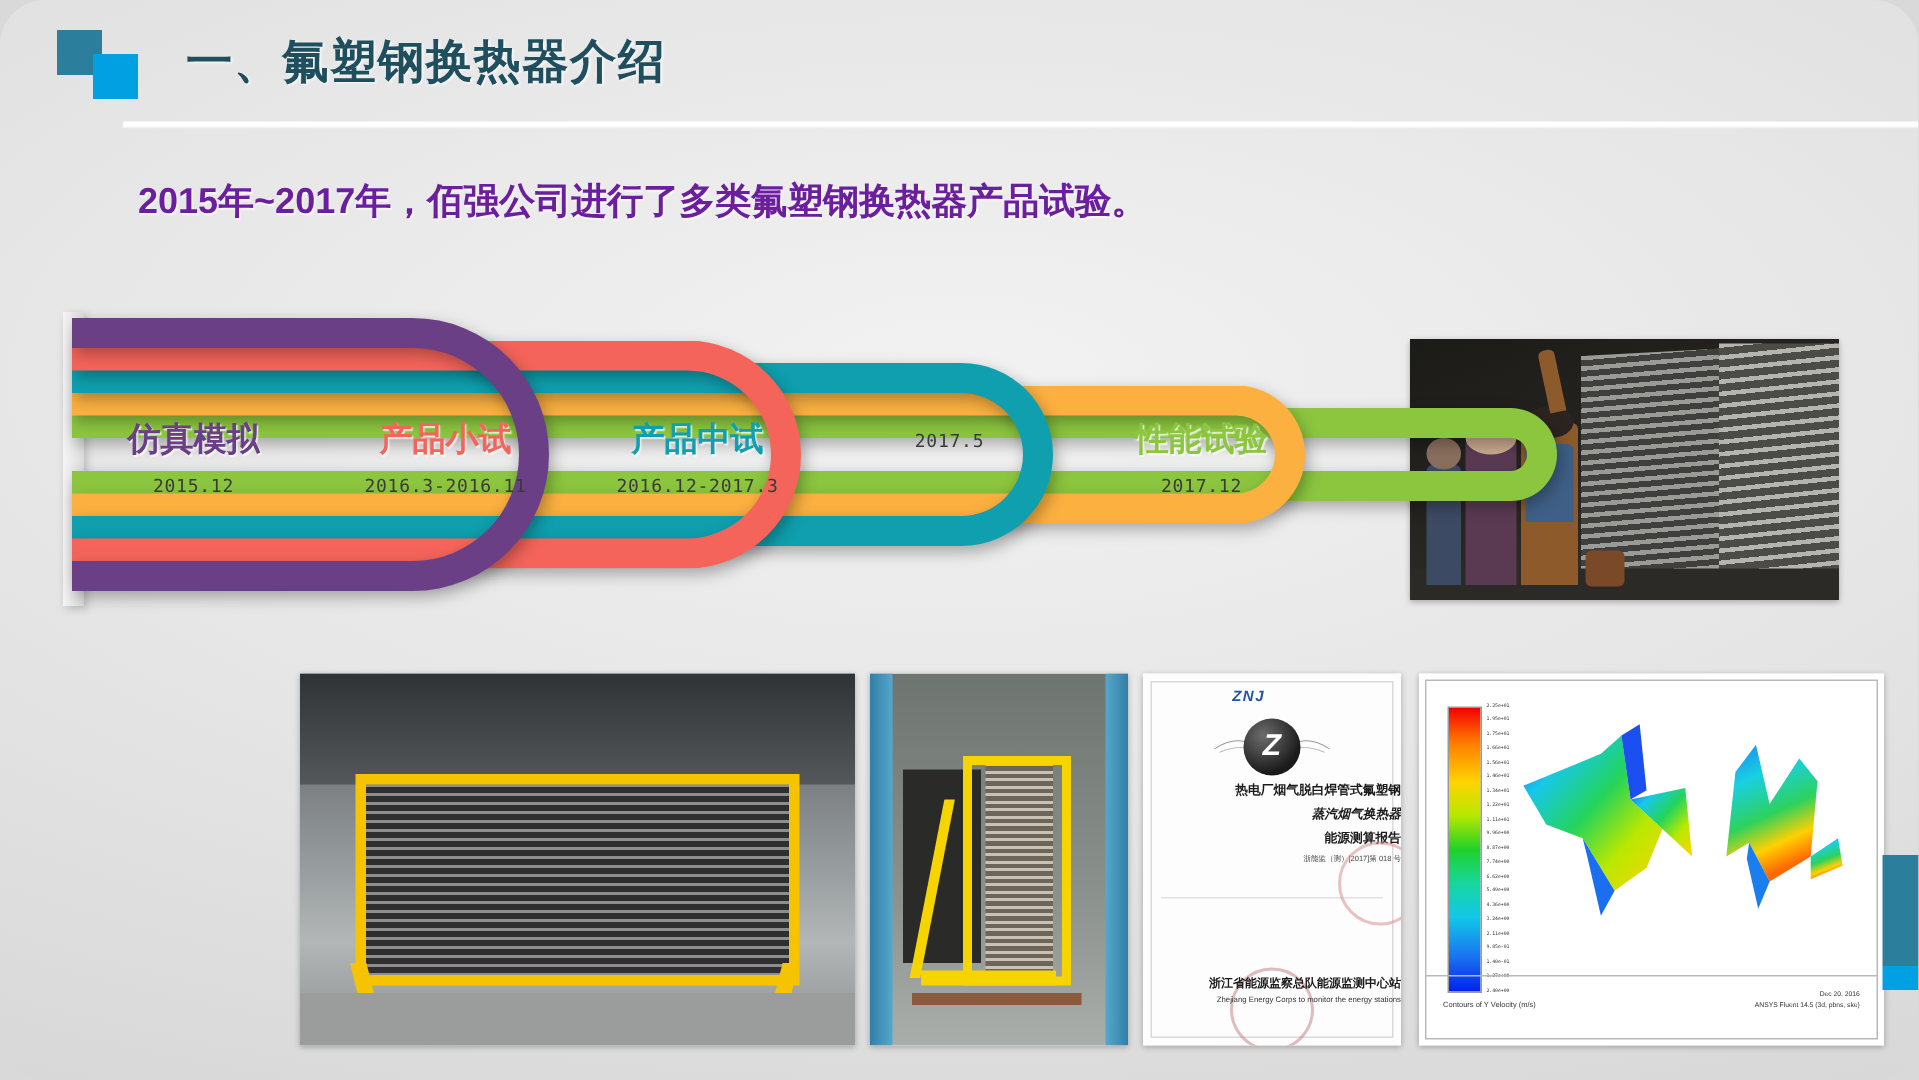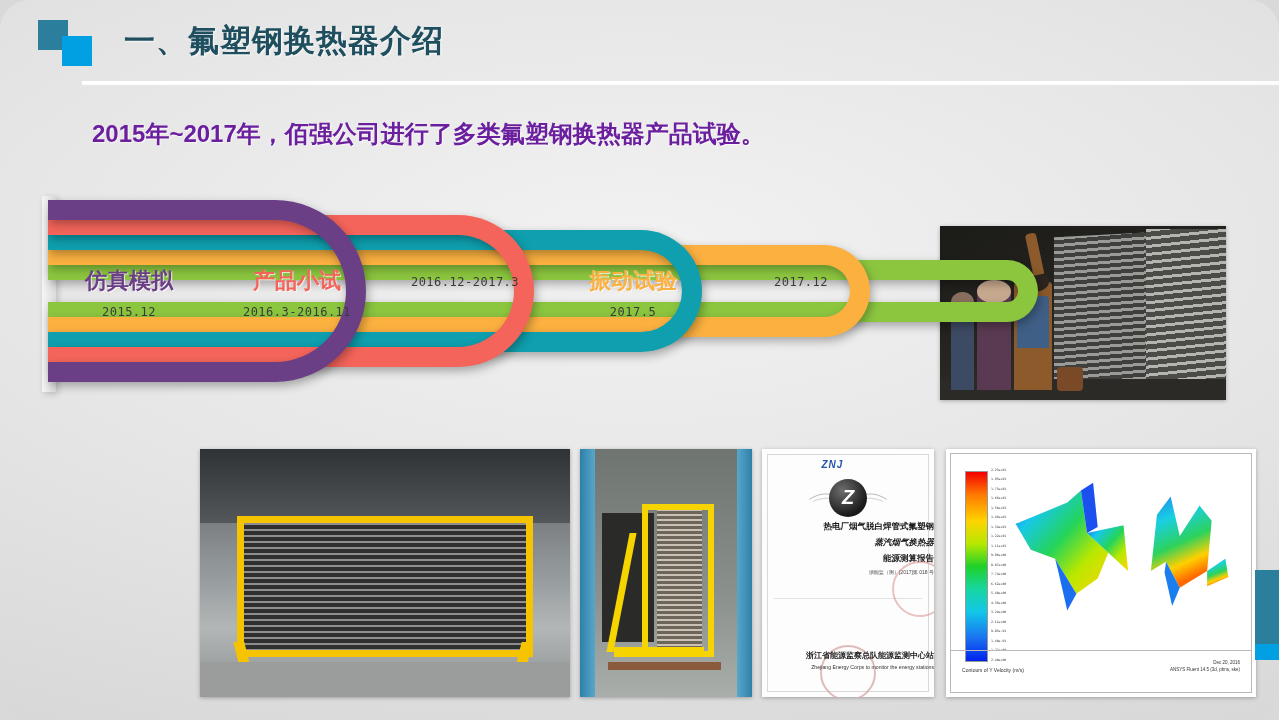--- a/index.html
+++ b/index.html
@@ -29,21 +29,21 @@
     background:linear-gradient(to right,#ffffff 0%,#ffffff 85%,#fdfdfd 100%);
     box-shadow:0 1px 1px rgba(255,255,255,.9);
   }
   .subtitle{
     position:absolute;left:92px;top:118px;
     font-size:24px;font-weight:bold;color:#6b1f9e;
     white-space:nowrap;
     text-shadow:1px 1px 1px rgba(255,255,255,.7);
   }
   
-  #timeline{position:absolute;left:36px;top:188px;width:900px;height:210px;}
+  #timeline{position:absolute;left:36px;top:200px;width:900px;height:210px;}
   .tl-left-strip{
     position:absolute;left:6px;top:8px;width:14px;height:196px;
     background:linear-gradient(to right,#f5f5f5,#dcdcdc);
     box-shadow:2px 2px 6px rgba(0,0,0,.18);
   }
   .u{
     position:absolute;
     border-style:solid;
     border-left:none;
     box-sizing:border-box;
@@ -151,27 +151,28 @@
     <div id="timeline-labels">
         <div class="seg" style="left: 18px; top: 78px; width: 150px; z-index: 60;">
           <div class="seg-title" style="color: rgb(107, 63, 134);">仿真模拟</div>
           <div class="seg-date">2015.12</div>
         </div>
         <div class="seg" style="left: 186px; top: 78px; width: 150px; z-index: 60;">
           <div class="seg-title" style="color: rgb(244, 100, 90);">产品小试</div>
           <div class="seg-date">2016.3-2016.11</div>
         </div>
         <div class="seg" style="left: 354px; top: 78px; width: 150px; z-index: 60;">
+          <div class="seg-title" style="color: rgb(15, 159, 174);">产品中试</div>
           <div class="seg-date">2016.12-2017.3</div>
         </div>
         <div class="seg" style="left: 522px; top: 78px; width: 150px; z-index: 60;">
-          <div class="seg-title" style="color: rgb(251, 176, 64);">振动试验</div>
           <div class="seg-date">2017.5</div>
         </div>
         <div class="seg" style="left: 690px; top: 78px; width: 150px; z-index: 60;">
+          <div class="seg-title" style="color: rgb(140, 198, 63);">性能试验</div>
           <div class="seg-date">2017.12</div>
         </div>
       </div>
   </div>
 
   <div class="photo" style="left:940px;top:226px;width:286px;height:174px;">
     <div class="photo-inner">
       <div class="p0-bg"></div>
       <div class="p0-plates"></div>
       <div class="p0-plates2"></div>

